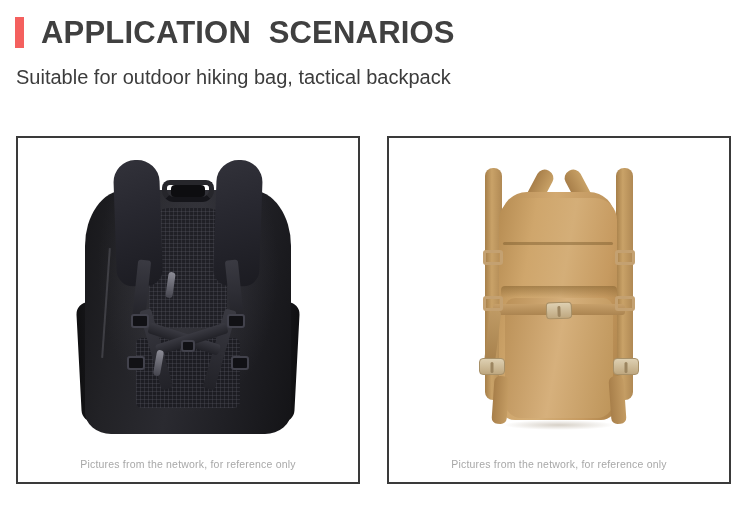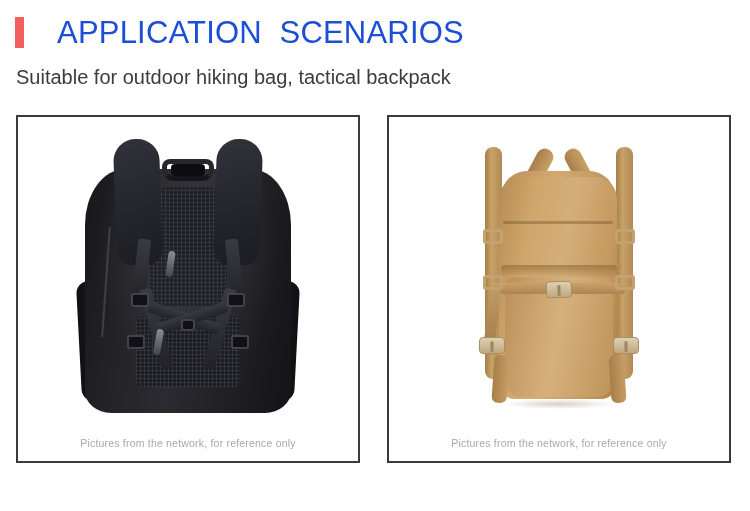--- a/index.html
+++ b/index.html
@@ -28,46 +28,46 @@
     display: flex;
     align-items: center;
   }
   .accent-bar {
     width: 9px;
     height: 31px;
     background: #f4605e;
     flex: 0 0 auto;
   }
   .page-title {
-    margin-left: 33px;
+    margin-left: 17px;
     font-family: "Liberation Sans", sans-serif;
     font-size: 31px;
-    font-weight: normal;
+    font-weight: bold;
     letter-spacing: 0.2px;
-    color: #1d4ed8;
+    color: #404040;
     line-height: 31px;
     white-space: pre;
   }
   .page-subtitle {
     position: absolute;
     left: 16px;
     top: 62px;
     font-family: "Liberation Sans", sans-serif;
     font-size: 20px;
     font-weight: normal;
     color: #3c3c3c;
     line-height: 30px;
     white-space: nowrap;
   }
 
   
   .panels {
     position: absolute;
     left: 0;
-    top: 115px;
+    top: 136px;
     width: 678px;
     height: 350px;
   }
   .panel {
     position: absolute;
     top: 0;
     width: 344px;
     height: 348px;
     border: 2px solid #3a3a3a;
     background: #ffffff;

